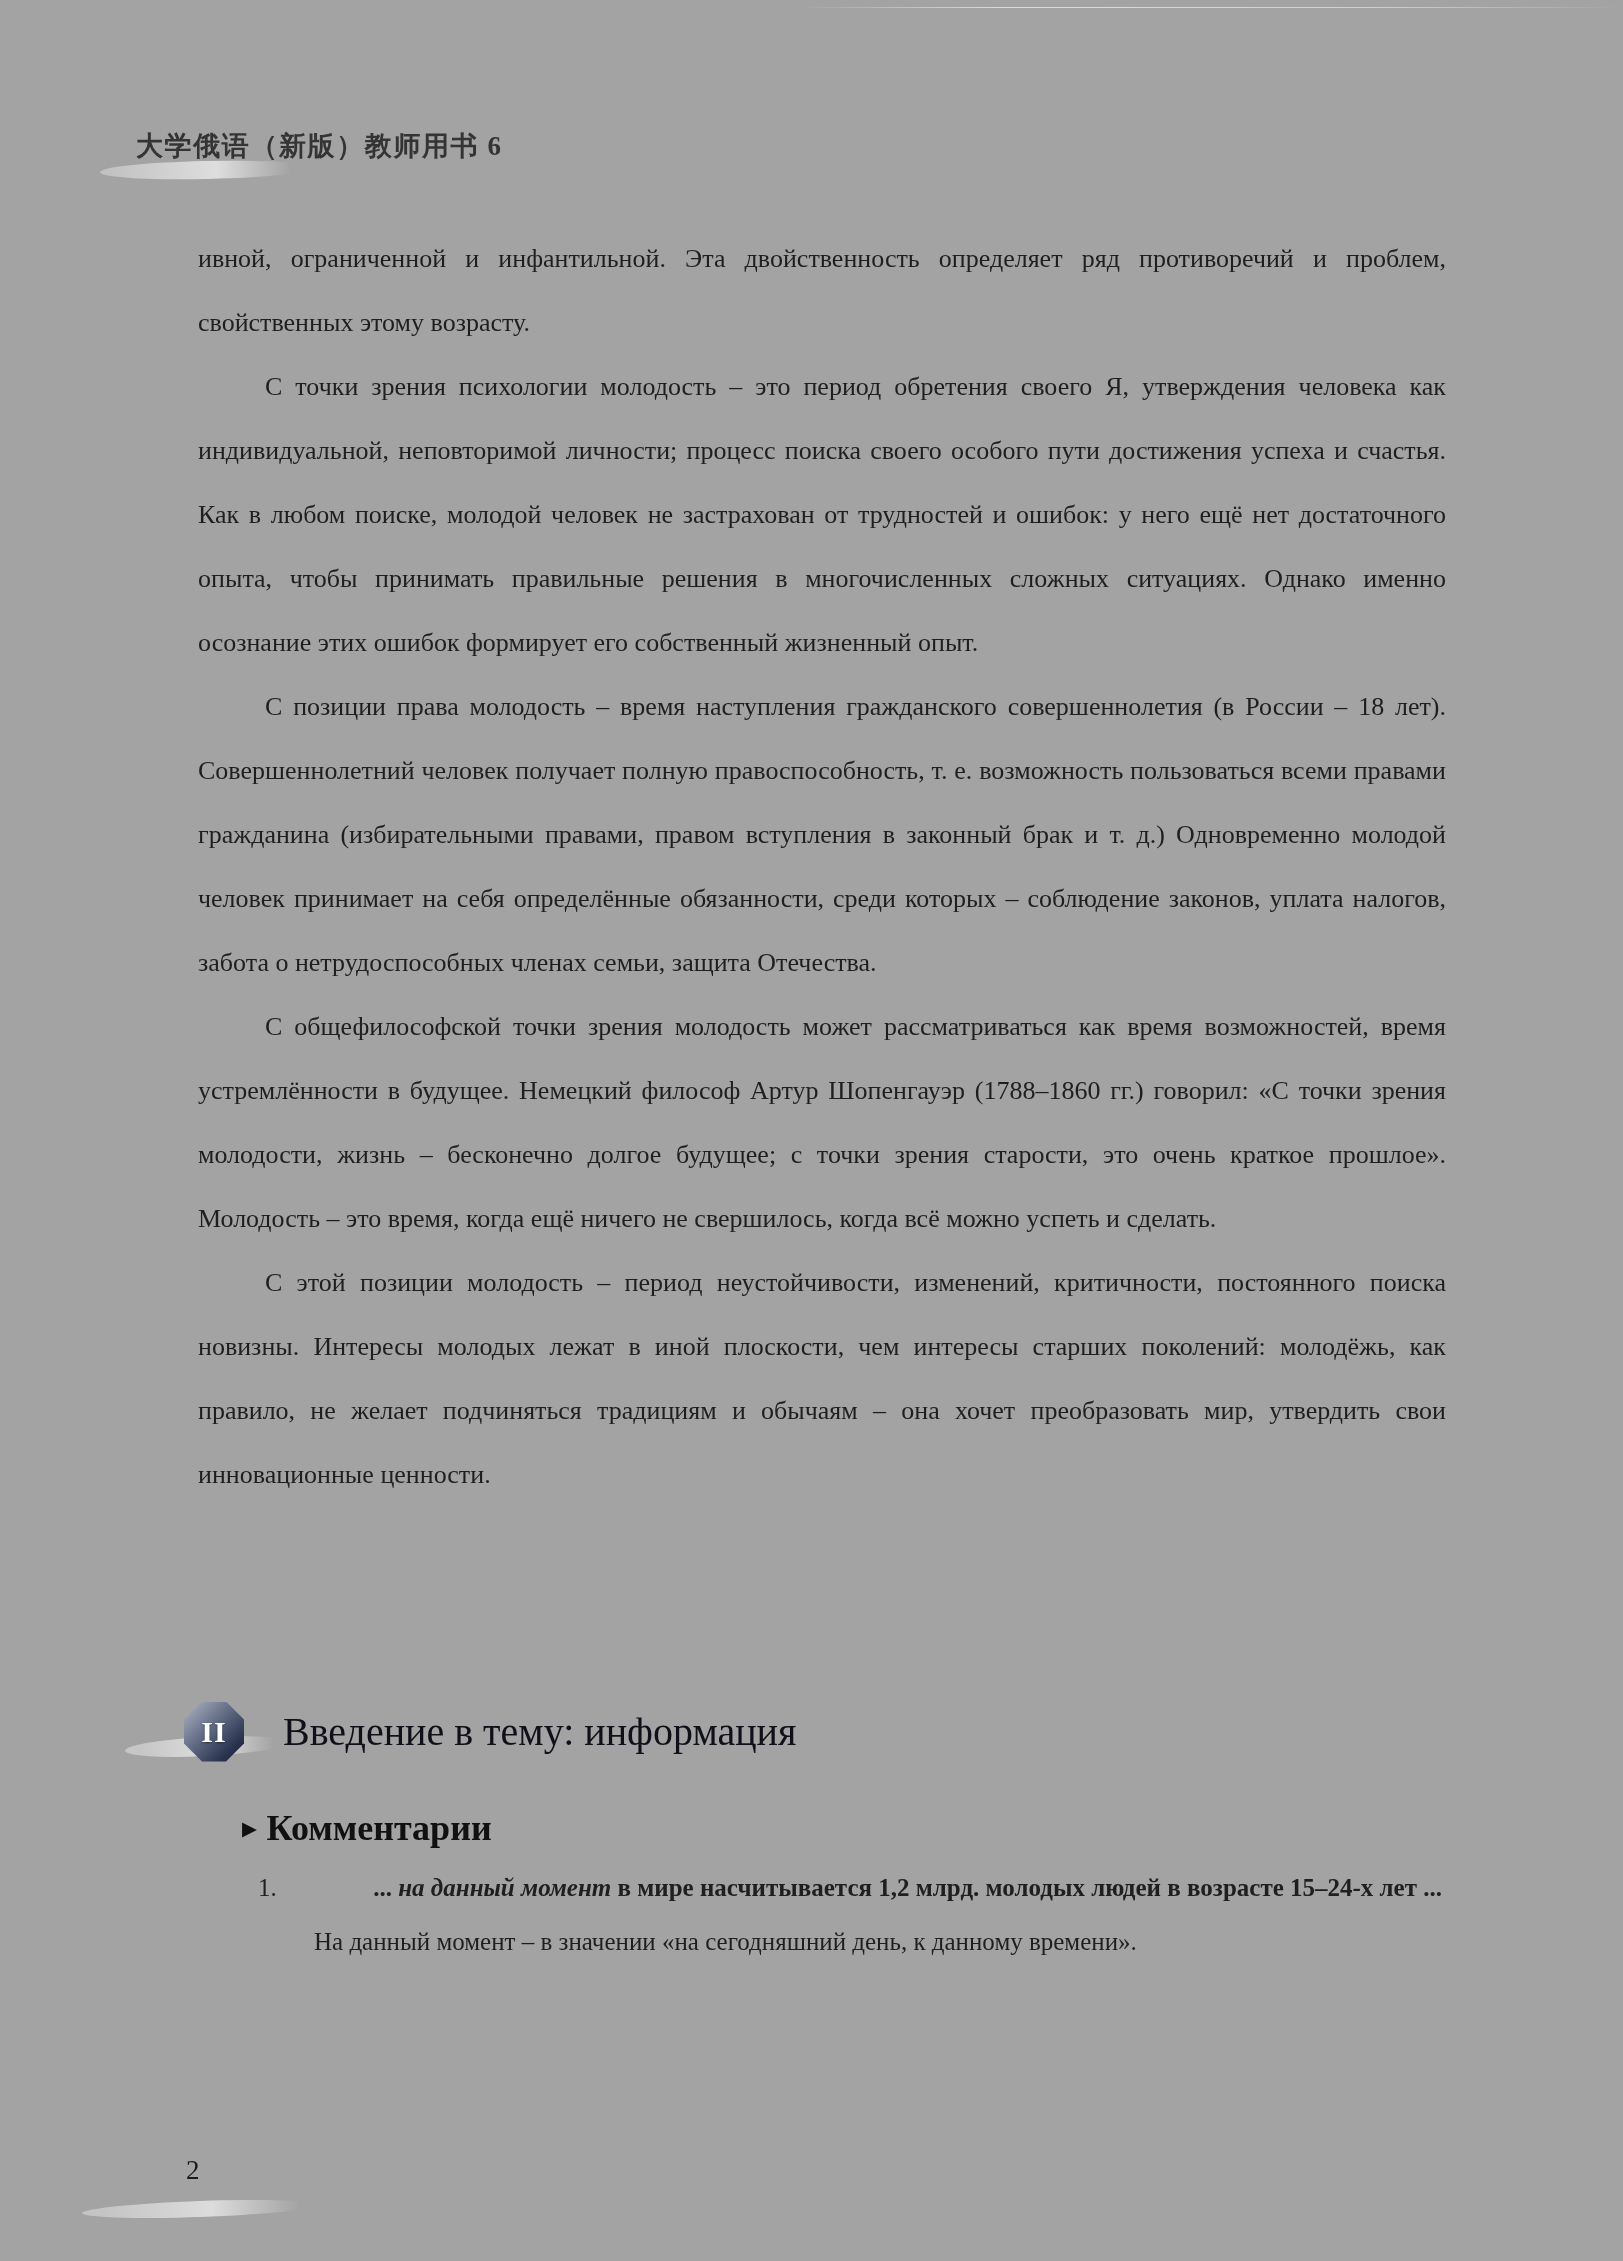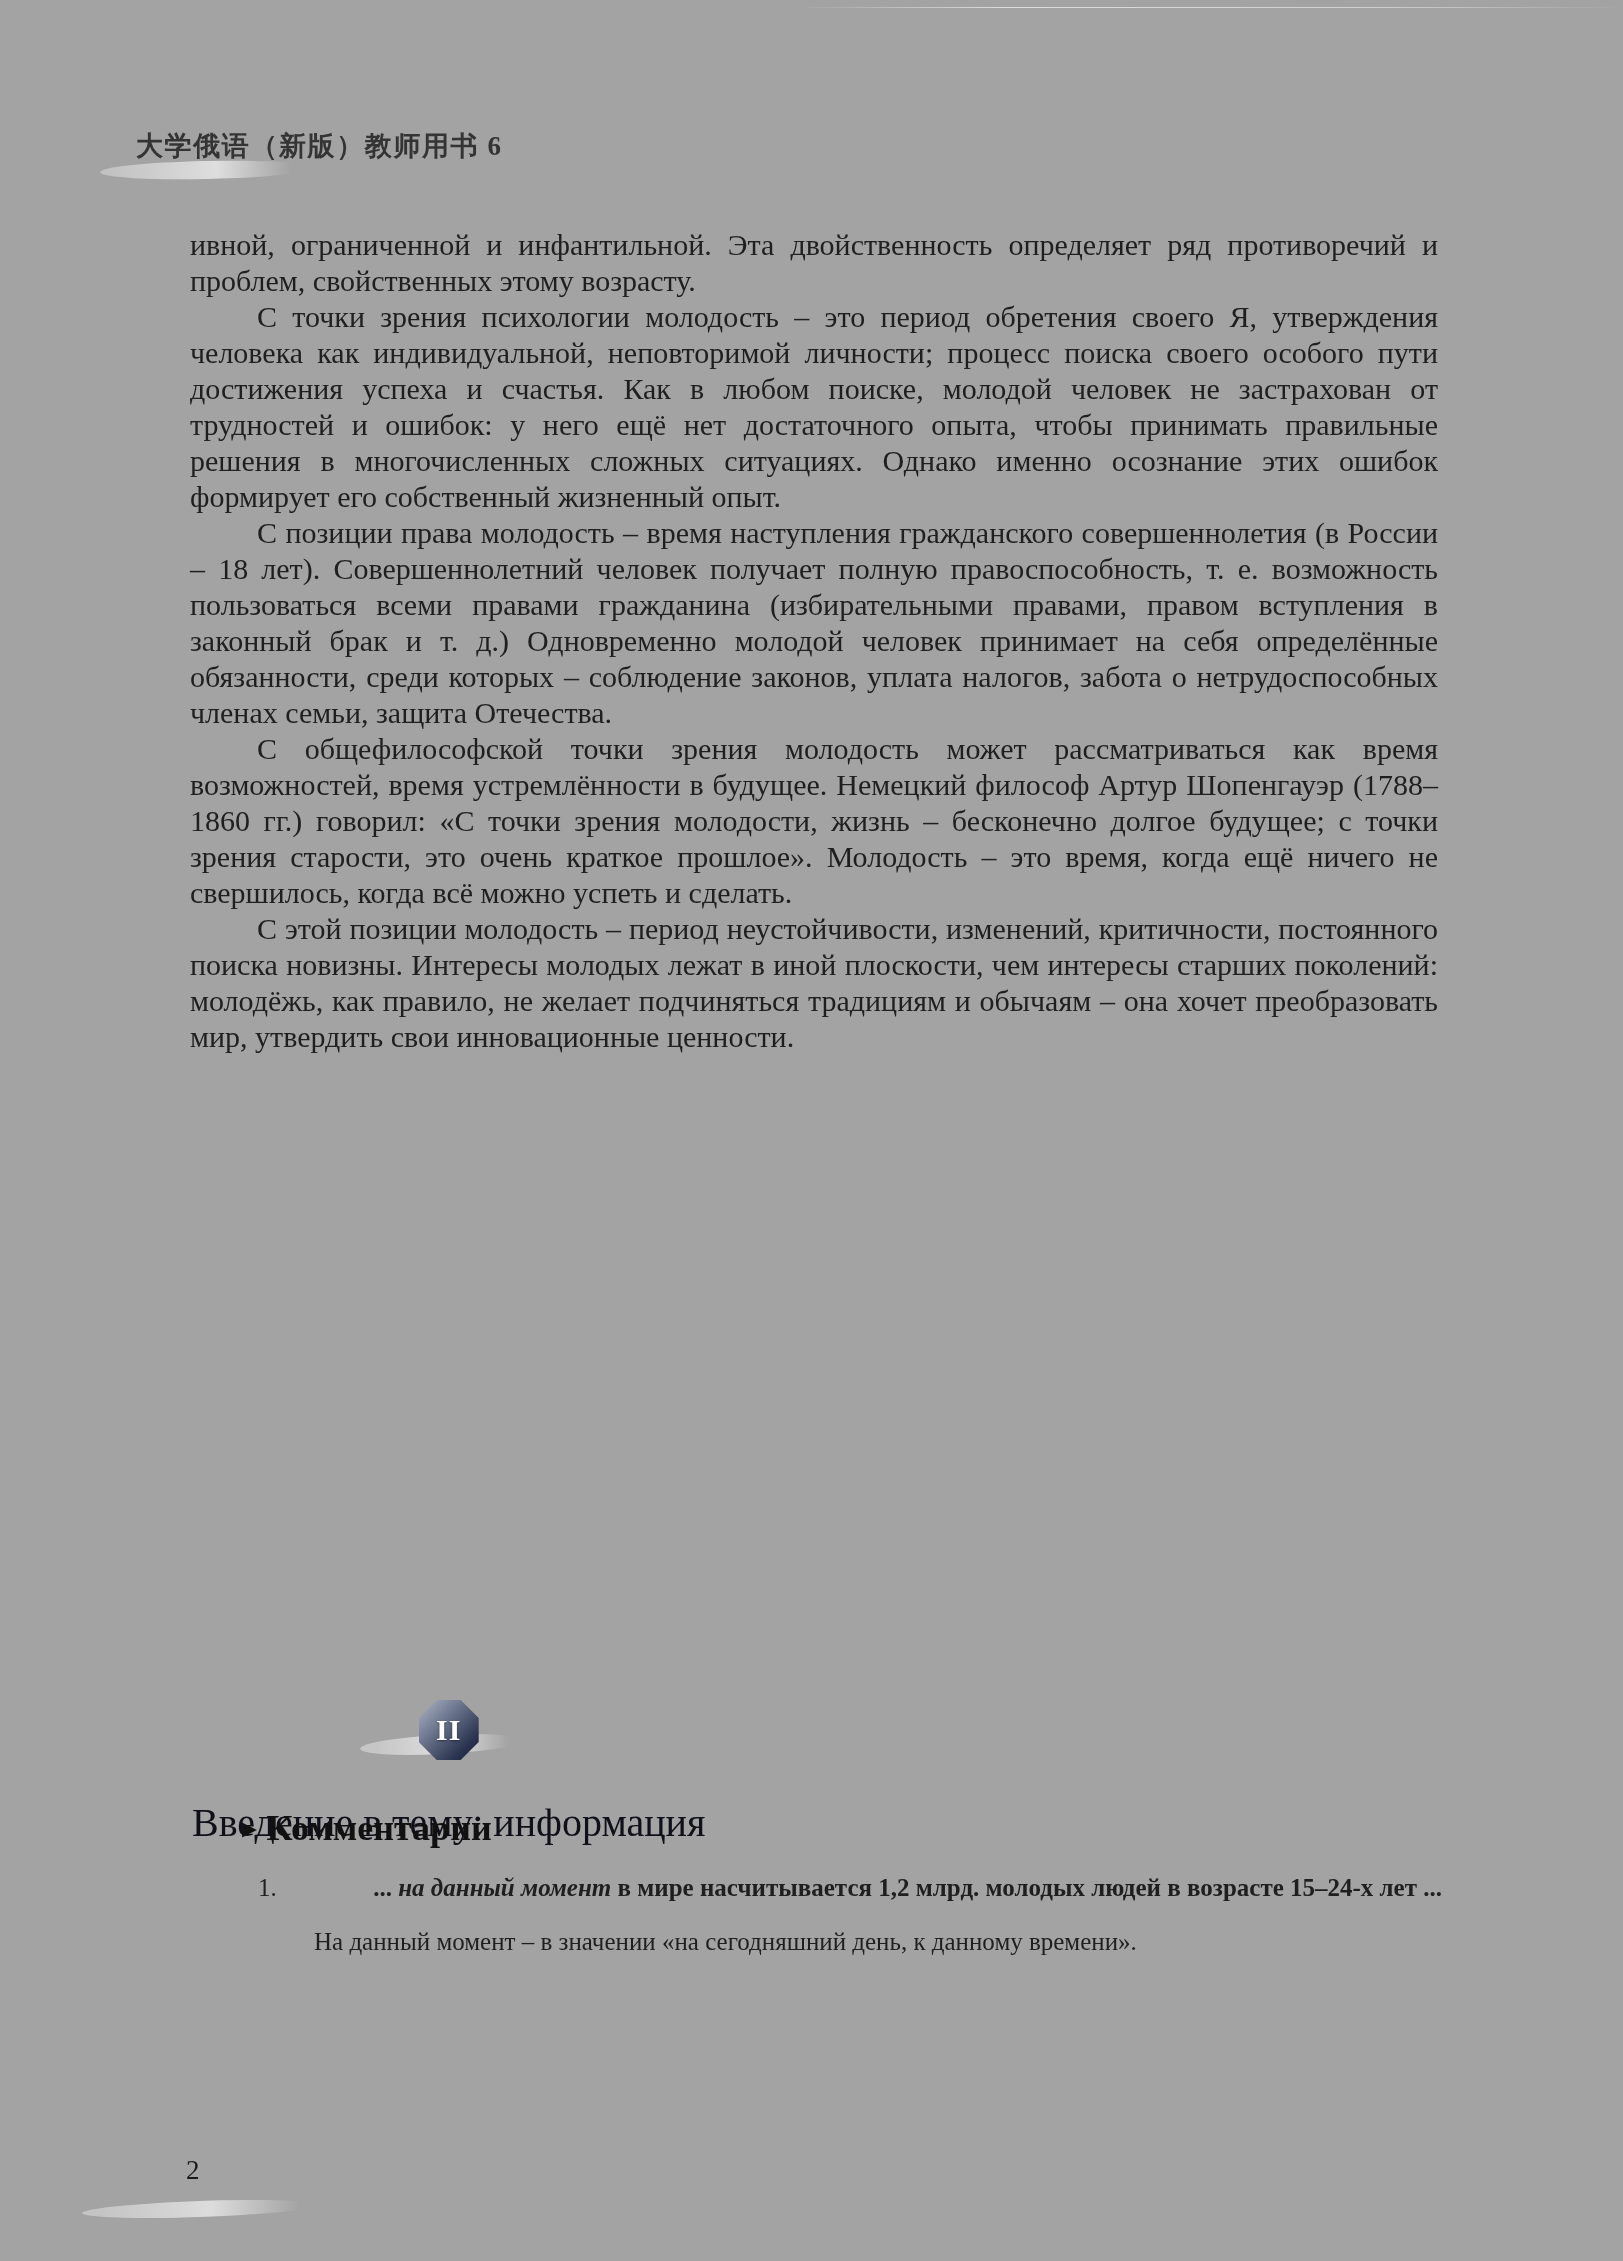--- a/index.html
+++ b/index.html
@@ -45,39 +45,38 @@
     font-size: 27px;
     font-weight: 600;
     letter-spacing: 1.6px;
     color: #343434;
     white-space: nowrap;
   }
 
   
   .content {
     position: absolute;
-    left: 190px;
+    left: 198px;
     top: 227px;
     width: 1248px;
-    font-size: 30px;
-    line-height: 36px;
+    font-size: 26px;
+    line-height: 64px;
     text-align: justify;
   }
   .para { margin: 0; }
   .para.indent { text-indent: 67px; }
 
   
   .section-header {
     position: absolute;
     left: 184px;
     top: 1700px;
     display: flex;
     align-items: center;
     gap: 31px;
-    flex-direction: column;
   }
   .badge-wrap {
     position: relative;
     width: 60px;
     height: 60px;
   }
   .badge-swoosh {
     position: absolute;
     left: -59px;
     top: 35px;

